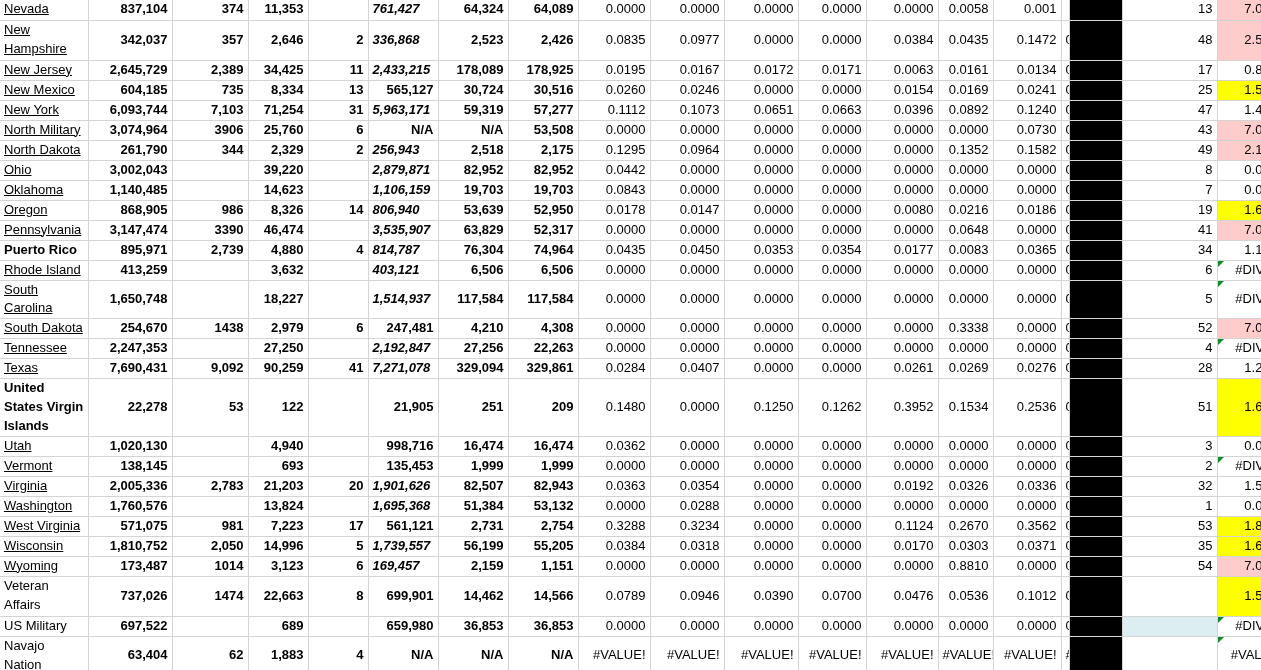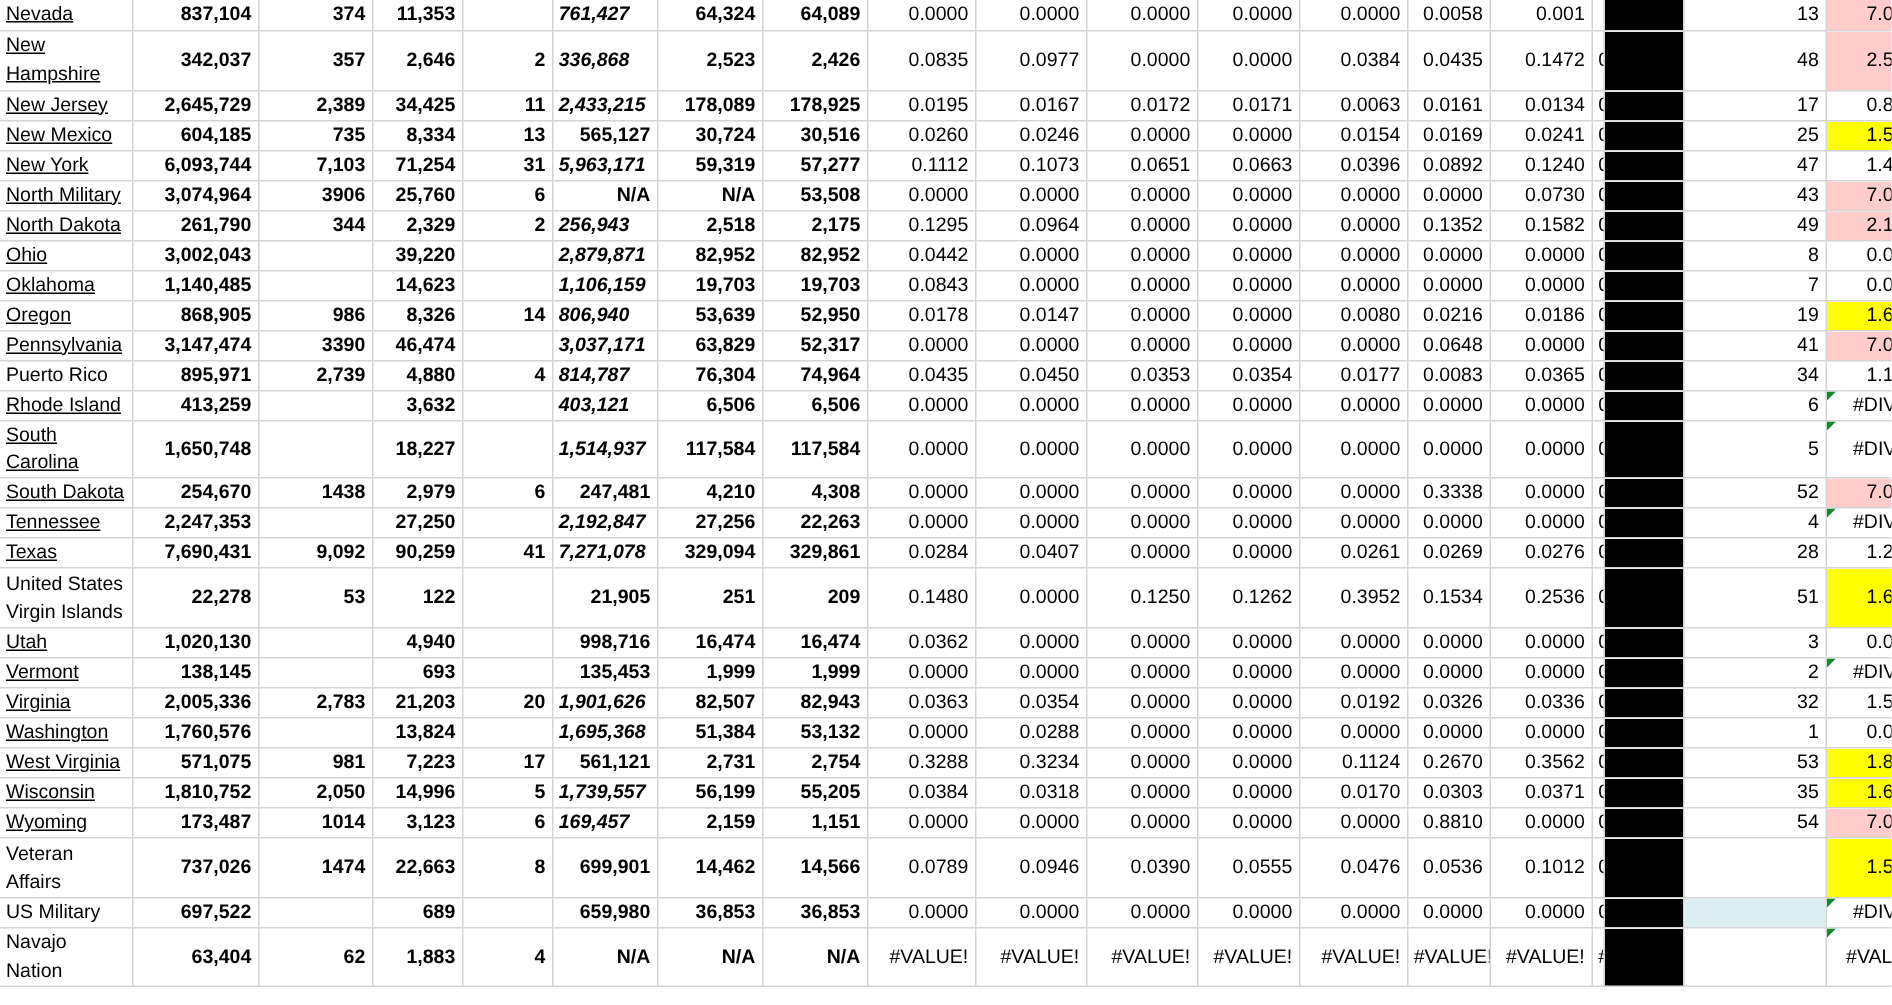--- a/index.html
+++ b/index.html
@@ -58,21 +58,21 @@
   td.name {
     text-align: left;
     font-weight: 400;
     border-right: 1px solid #d4d4d4;
   }
   td.name .lbl { border-bottom: 0; }
   td.name.link .lbl {
     text-decoration: underline;
     text-underline-offset: 1px;
   }
-  td.name.bold .lbl { font-weight: normal; }
+  td.name.bold .lbl { font-weight: bold; }
 
   td.num  { text-align: right; font-weight: bold; }
   td.numi { font-weight: bold; font-style: italic; }
   td.dec  { text-align: right; font-weight: 400; }
   td.ctr  { text-align: center; font-weight: 400; }
   td.rank { text-align: right; font-weight: 400; }
 
   td.black {
     background: #000000;
     border-right: 0;
@@ -343,21 +343,21 @@
           <td class="rank">19</td>
           <td class="ctr hl-yellow">1.61</td>
           <td class="rank cmt">24</td>
         </tr>
         <tr class="r20">
           <td class="name link"><span class="lbl">Pennsylvania</span></td>
           <td class="num">3,147,474</td>
           <td class="num">3390</td>
           <td class="num">46,474</td>
           <td class="num"></td>
-          <td class="numi">3,037,171</td>
+          <td class="numi">3,535,907</td>
           <td class="num">63,829</td>
           <td class="num">52,317</td>
           <td class="dec">0.0000</td>
           <td class="dec">0.0000</td>
           <td class="dec">0.0000</td>
           <td class="dec">0.0000</td>
           <td class="dec">0.0000</td>
           <td class="dec">0.0648</td>
           <td class="dec">0.0000</td>
           <td class="dec">0.009</td>
@@ -679,21 +679,21 @@
           <td class="num">737,026</td>
           <td class="num">1474</td>
           <td class="num">22,663</td>
           <td class="num">8</td>
           <td class="num">699,901</td>
           <td class="num">14,462</td>
           <td class="num">14,566</td>
           <td class="dec">0.0789</td>
           <td class="dec">0.0946</td>
           <td class="dec">0.0390</td>
-          <td class="dec">0.0555</td>
+          <td class="dec">0.0700</td>
           <td class="dec">0.0476</td>
           <td class="dec">0.0536</td>
           <td class="dec">0.1012</td>
           <td class="dec">0.065</td>
           <td class="black"></td>
           <td class="rank"></td>
           <td class="ctr hl-yellow">1.56</td>
           <td class="rank"></td>
         </tr>
         <tr class="r20">

